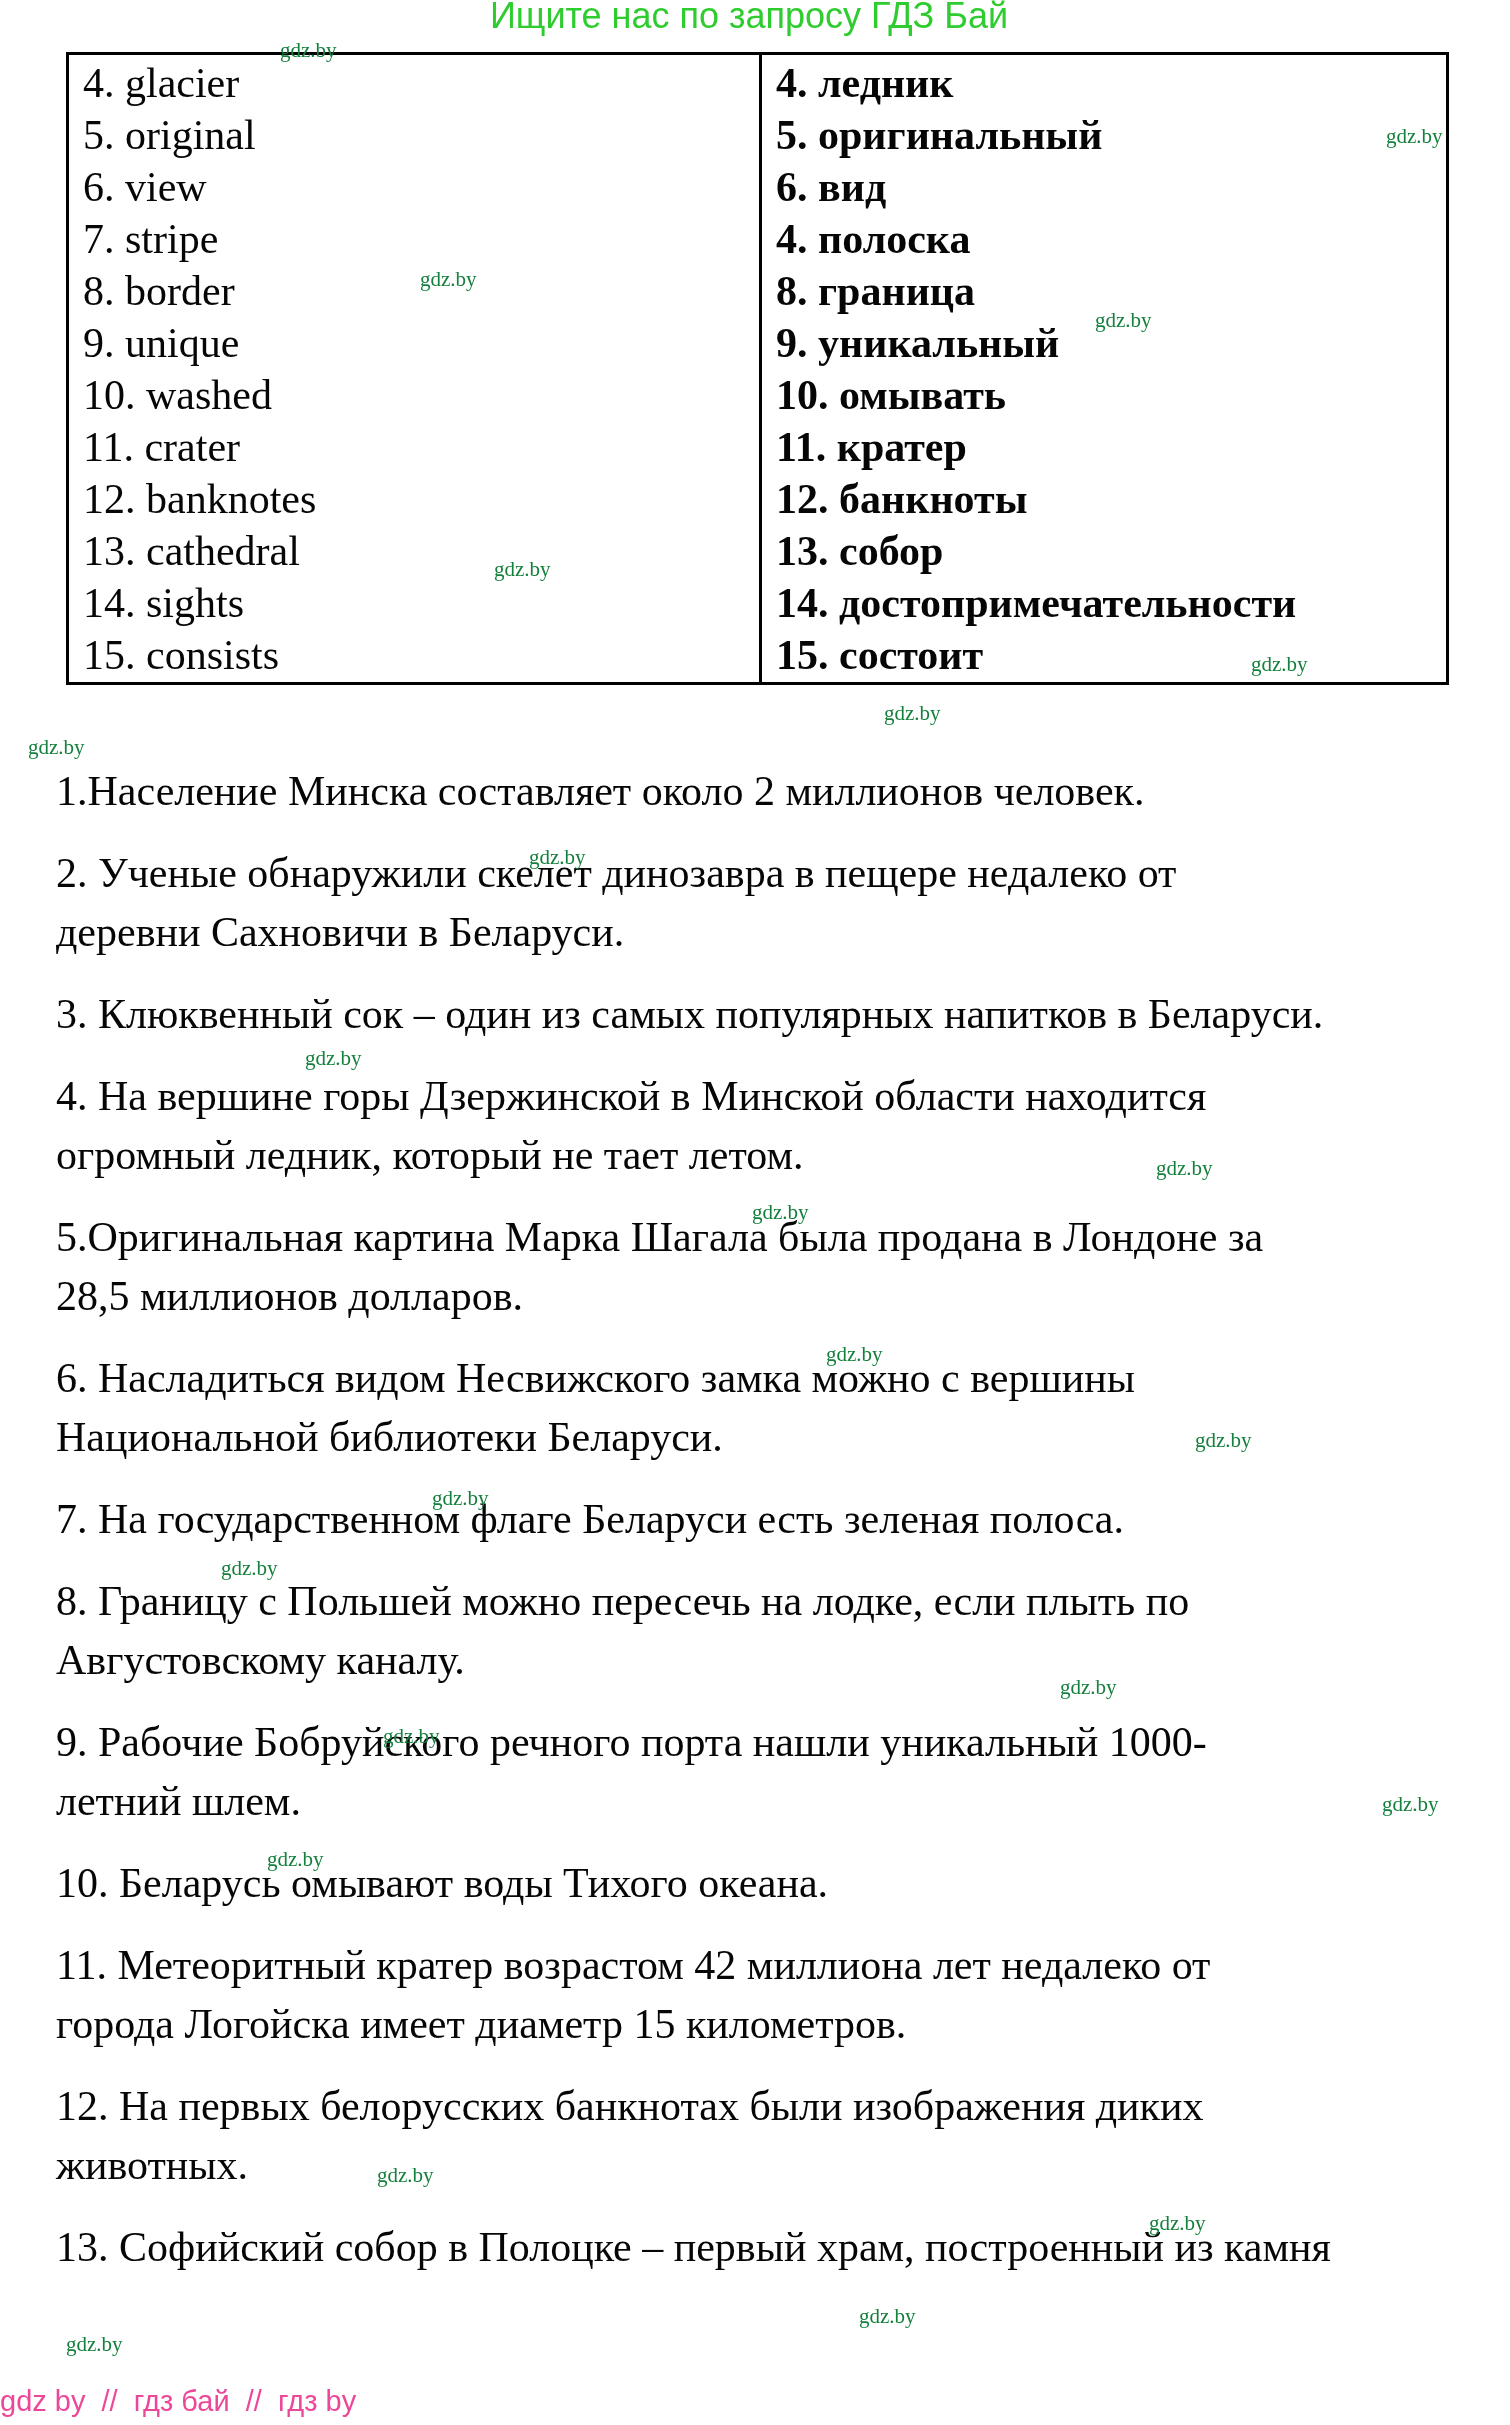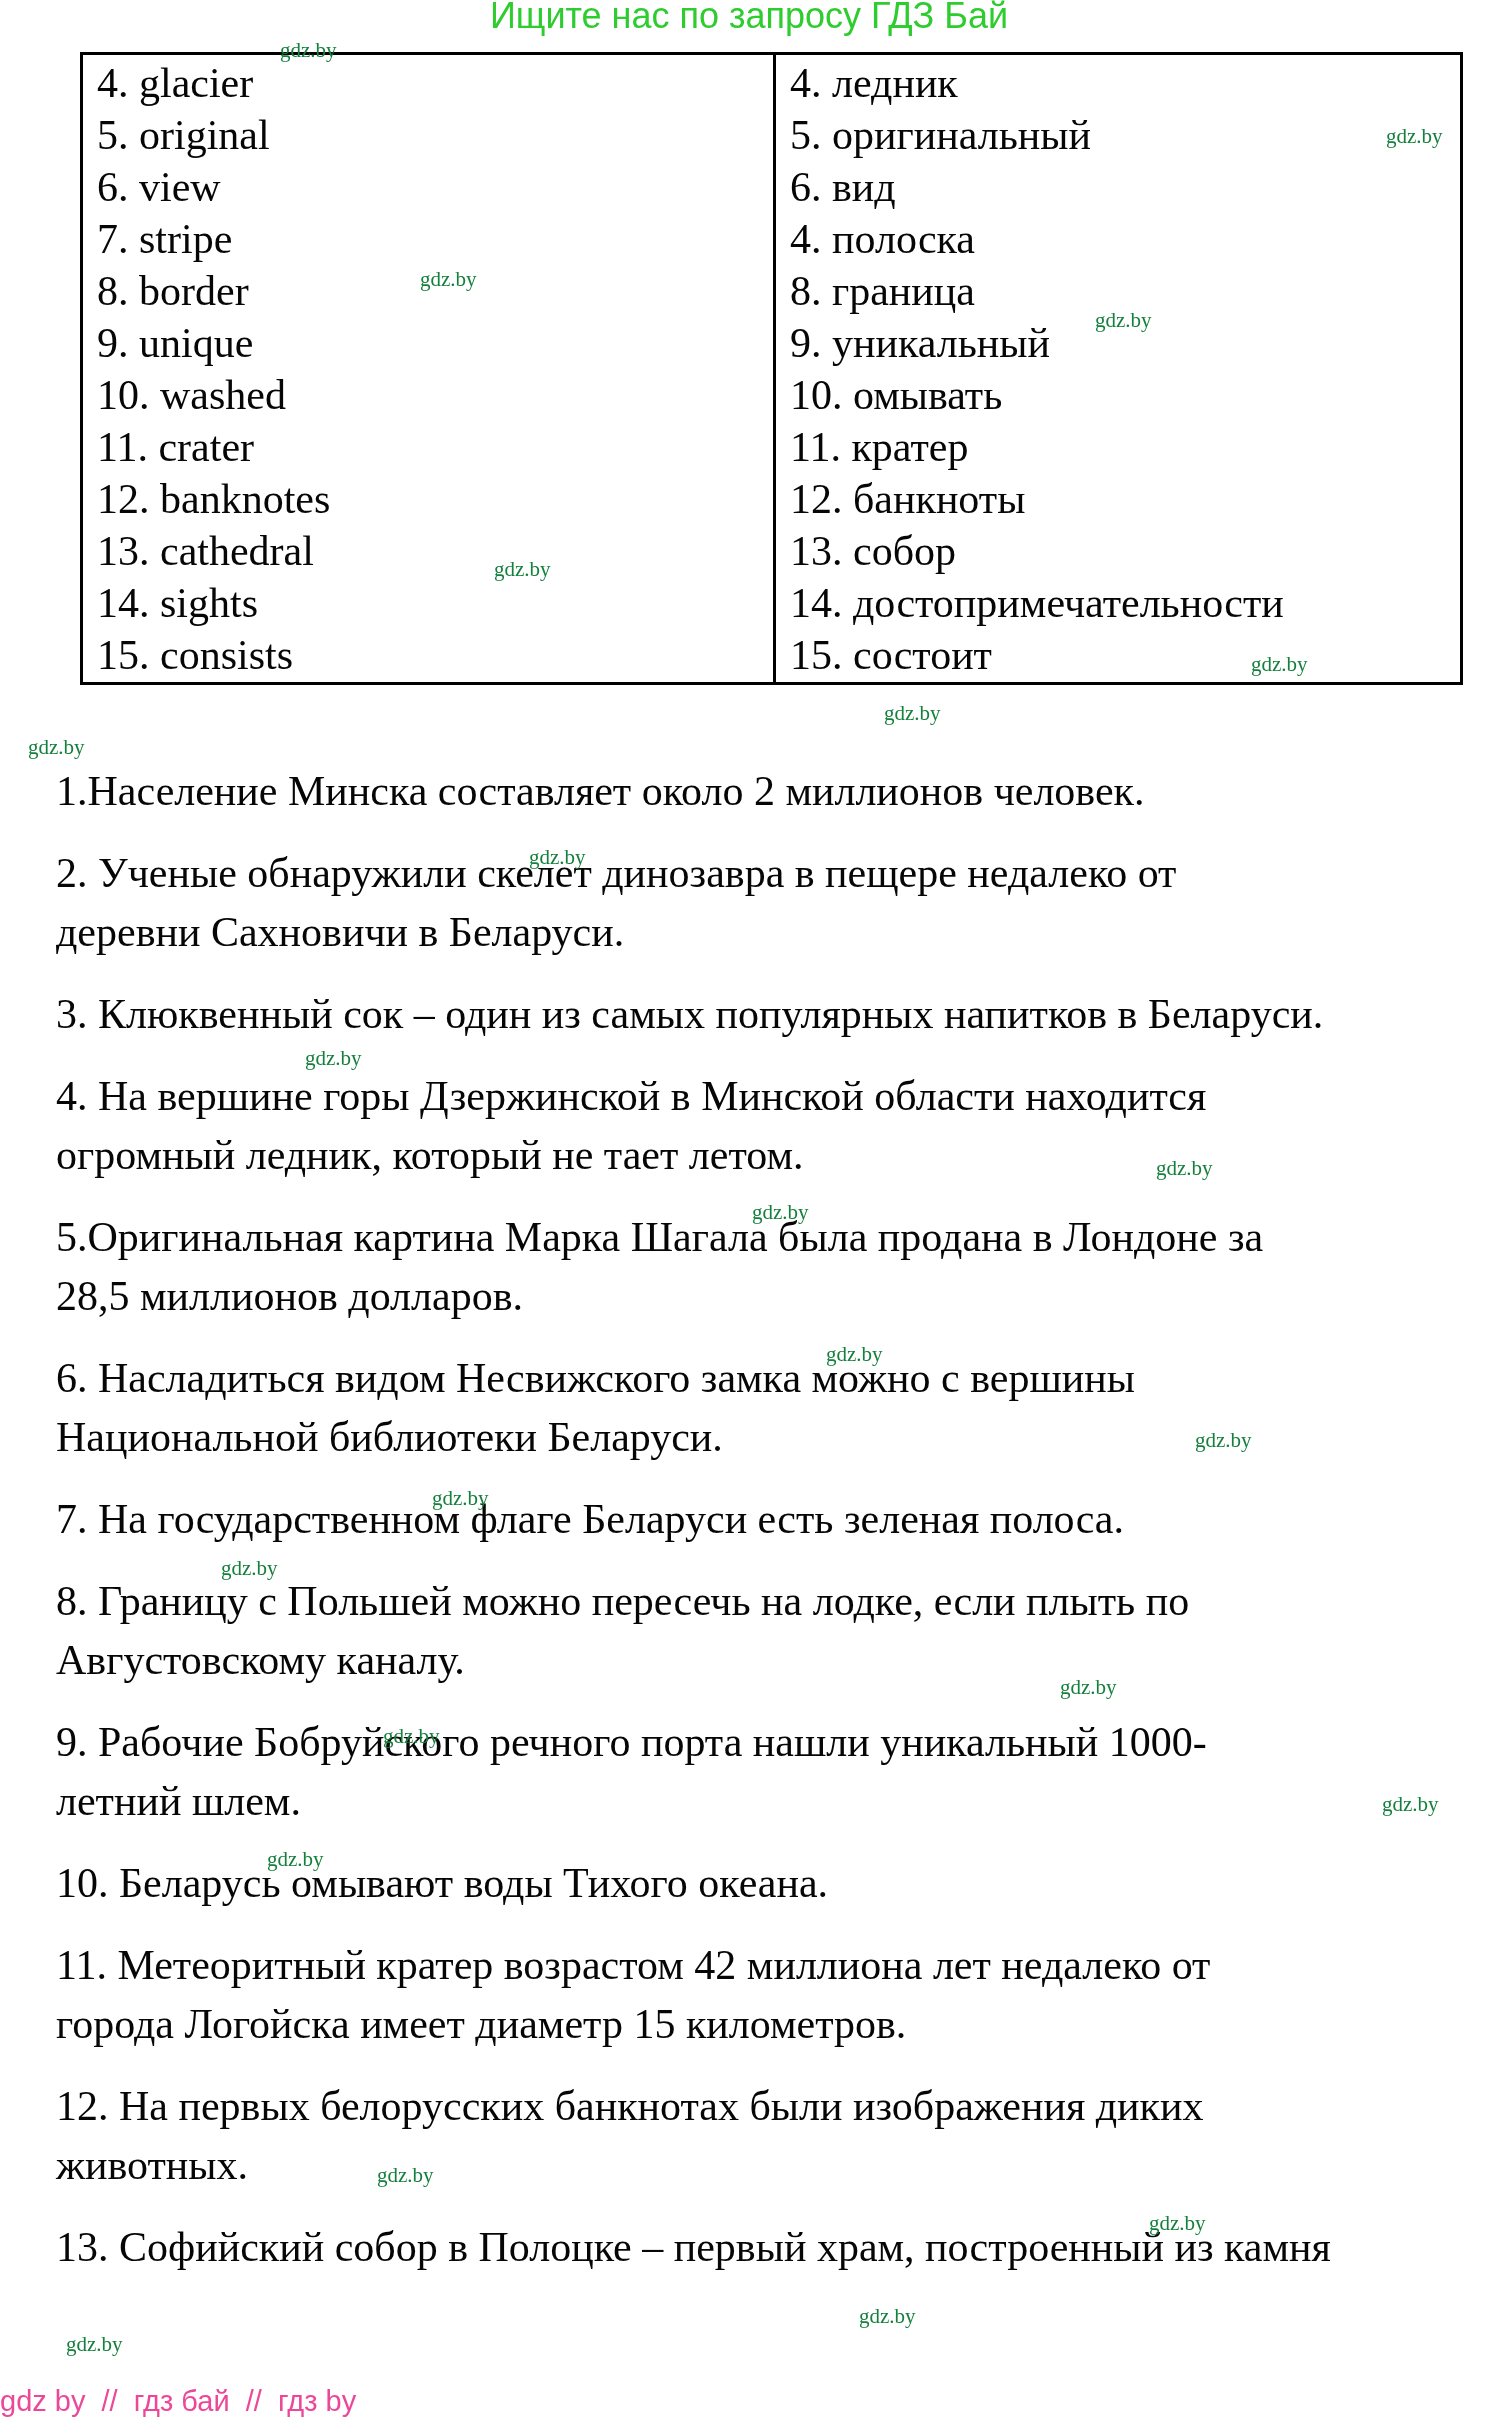--- a/index.html
+++ b/index.html
@@ -22,39 +22,39 @@
   .banner-bottom{
     position:absolute;top:2385px;left:0;width:100%;
     text-align:left;
     font-family:"Liberation Sans", sans-serif;
     font-size:29px;
     color:#ec4899;
     white-space:pre;
   }
   .vocab-box{
     position:absolute;
-    left:80px;top:52px;
+    left:66px;top:52px;
     width:1383px;height:633px;
     border:3.1px solid #000000;
     box-sizing:border-box;
   }
   .vocab-divider{
     position:absolute;
     left:690px;top:0;
     width:3.1px;height:100%;
     background:#000000;
   }
   .vocab-col{
     position:absolute;top:1.6px;
     font-size:42px;
     line-height:52px;
     white-space:nowrap;
   }
   .vocab-col.en{left:14px;width:672px;}
-  .vocab-col.ru{left:707px;width:672px;}
+  .vocab-col.ru{left:707px;width:672px;font-weight:bold;}
   .vline{display:block;}
   .sentences{
     position:absolute;
     left:56px;top:762px;
     width:1439px;
     font-size:42px;
     line-height:59px;
   }
   .sentence{margin:0 0 23px 0;}
   .sline{display:block;white-space:nowrap;}

